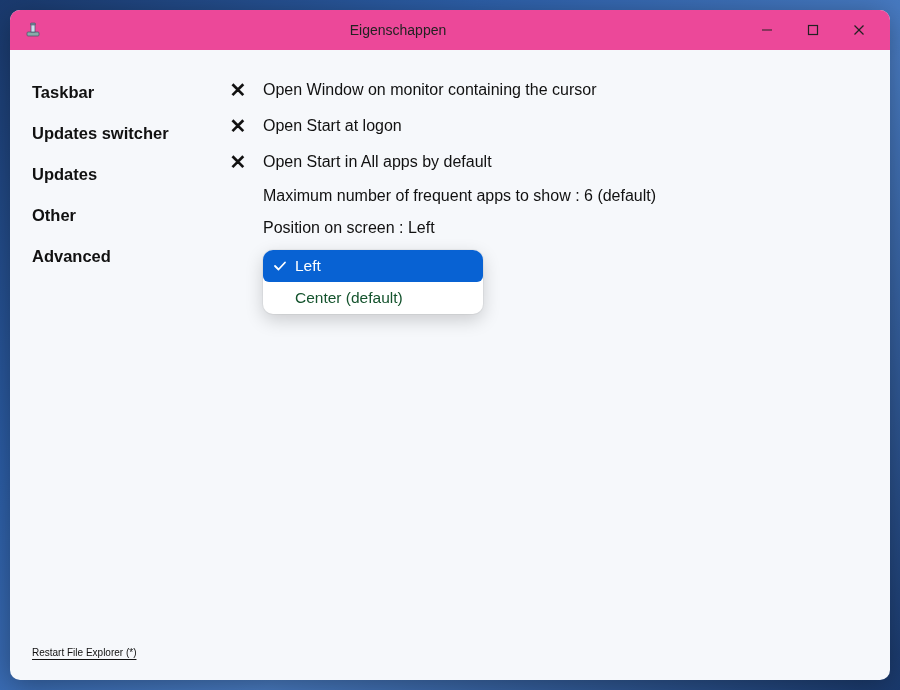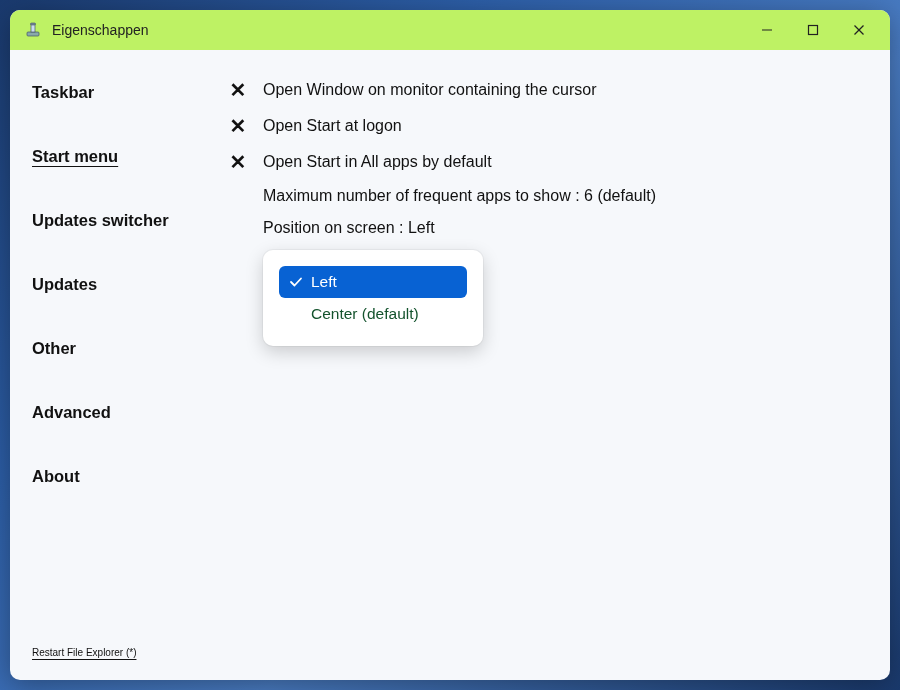--- a/index.html
+++ b/index.html
@@ -22,21 +22,22 @@
       display: flex;
       flex-direction: column;
       overflow: hidden;
       position: relative;
     }
     .titlebar {
       height: 40px;
       display: flex;
       align-items: center;
       padding: 0 8px 0 14px;
-      background: #bef264;
+      background: #ec4899;
+      text-align: center;
     }
     .titlebar-icon {
       width: 18px;
       height: 18px;
       margin-right: 10px;
       display: flex;
       align-items: center;
       justify-content: center;
     }
     .titlebar-title {
@@ -60,21 +61,20 @@
 
     .body {
       flex: 1;
       display: flex;
       padding: 22px 20px 12px 20px;
     }
     .sidebar {
       width: 185px;
       display: flex;
       flex-direction: column;
-      gap: 23px;
     }
     .sidebar-item {
       font-weight: 600;
       font-size: 16.5px;
       color: #111;
       padding: 11px 2px;
       cursor: pointer;
     }
     .sidebar-item.active {
       text-decoration: underline;
@@ -117,21 +117,21 @@
       margin-right: 14px;
     }
     .dropdown {
       margin-top: 6px;
       margin-left: 36px;
       width: 220px;
       background: #fff;
       border-radius: 10px;
       box-shadow: 0 6px 18px rgba(0,0,0,0.18), 0 0 0 1px rgba(0,0,0,0.04);
       overflow: hidden;
-      padding: 16px;
+      padding: 0;
     }
     .dd-item {
       padding: 7px 12px 7px 32px;
       font-size: 15.5px;
       border-radius: 6px;
       cursor: pointer;
       position: relative;
       color: #14532d;
     }
     .dd-item.selected {
@@ -182,26 +182,24 @@
             <line x1="10.5" y1="1.5" x2="1.5" y2="10.5" stroke="currentColor" stroke-width="1.3"></line>
           </svg>
       </div>
     </div>
   </div>
 
   <div class="body">
 
     <div class="sidebar">
       <div class="sidebar-item">Taskbar</div>
-      <div class="sidebar-item active">Start menu</div>
       <div class="sidebar-item">Updates switcher</div>
       <div class="sidebar-item">Updates</div>
       <div class="sidebar-item">Other</div>
       <div class="sidebar-item">Advanced</div>
-      <div class="sidebar-item">About</div>
       <div class="sidebar-spacer"></div>
       <div class="restart-link">Restart File Explorer (*)</div>
     </div>
 
     <div class="content">
 
       <div class="row">
         <span class="chk">✕</span>
         <span>Open Window on monitor containing the cursor</span>
       </div>

